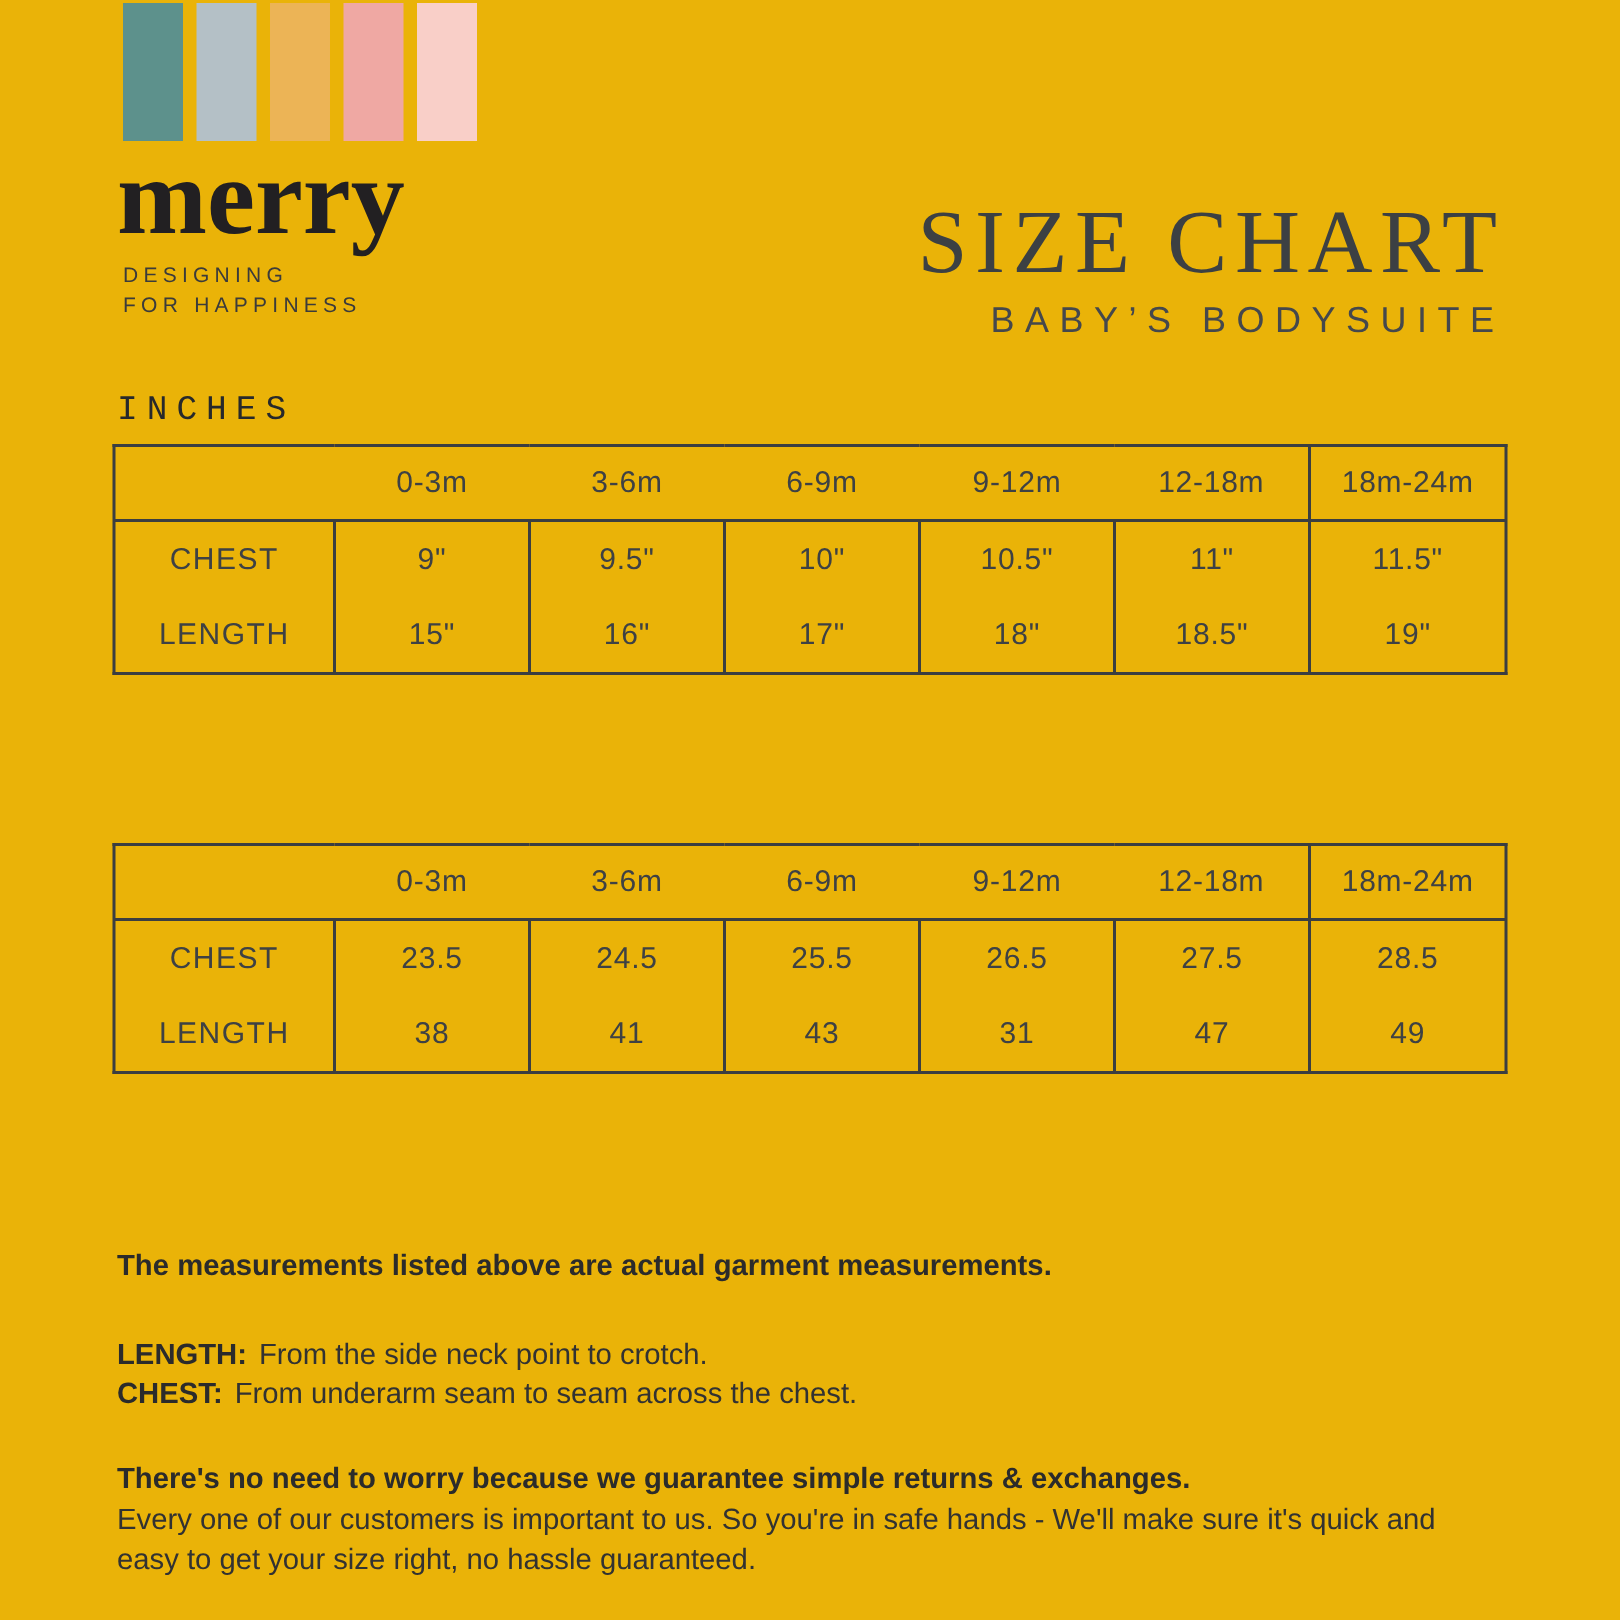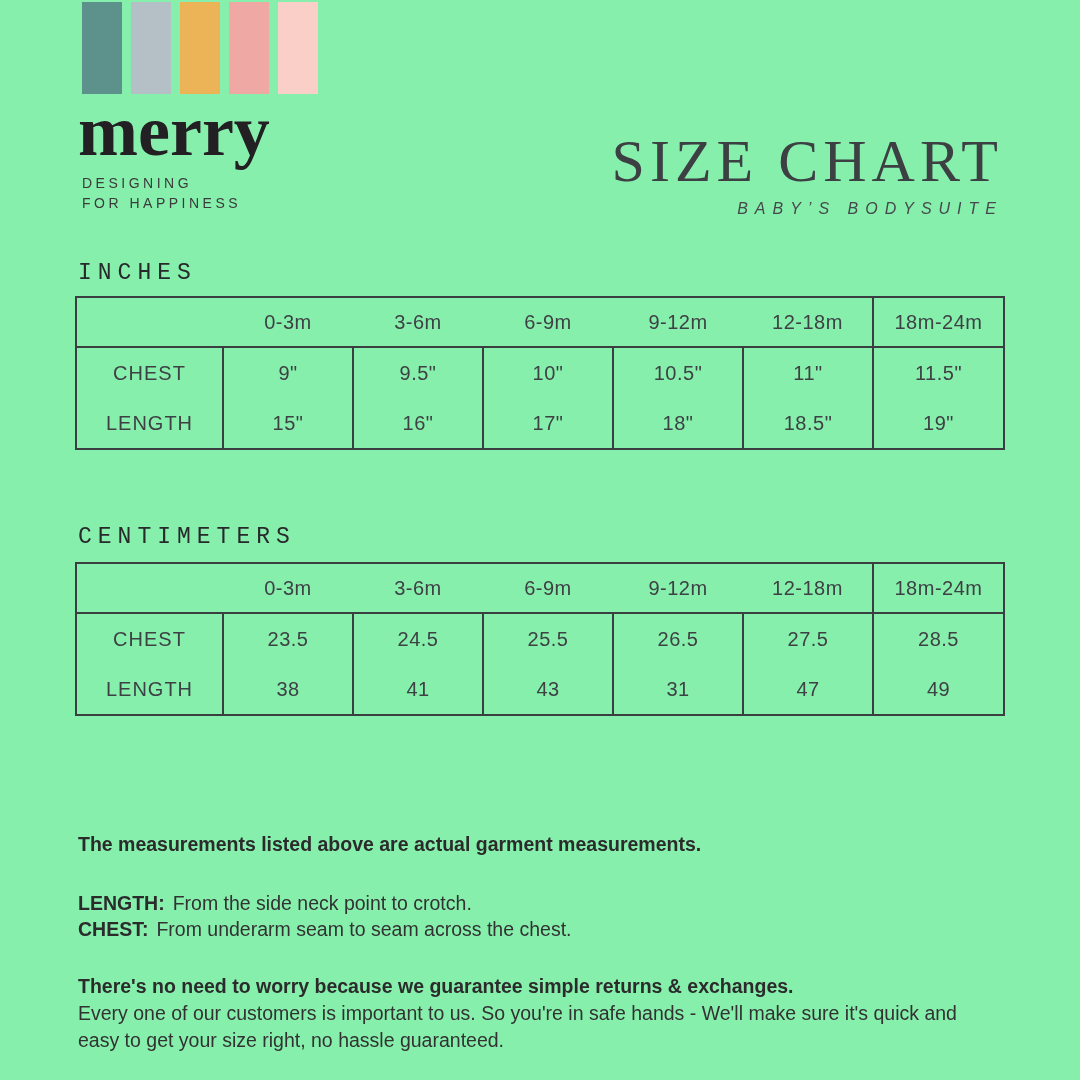--- a/index.html
+++ b/index.html
@@ -1,21 +1,21 @@
 <!DOCTYPE html>
 <html><head>
 <meta charset="utf-8">
 <style>
   * { margin: 0; padding: 0; box-sizing: border-box; }
   html, body { background: #ffffff; }
   .page {
     position: relative;
     width: 1080px;
     height: 1080px;
-    background: #86efac;
+    background: #eab308;
     font-family: "Liberation Sans", sans-serif;
     color: #333333;
     overflow: hidden;
   }
 
   
   .logo-blocks {
     position: absolute; left: 82px; top: 2px;
     display: flex; gap: 9px;
   }
@@ -47,25 +47,24 @@
     font-family: "Liberation Serif", serif;
     font-weight: 400;
     font-size: 60px;
     line-height: 66px;
     letter-spacing: 5px;
     color: #3c4043;
     white-space: nowrap;
   }
   .page-subtitle {
     margin-top: 6px;
-    font-size: 16px;
+    font-size: 24px;
     letter-spacing: 7px;
     color: #45484c;
     white-space: nowrap;
-    font-style: italic;
   }
 
   
   .unit-label {
     position: absolute; left: 78px;
     font-family: Liberation Mono, monospace;
     font-size: 23px;
     letter-spacing: 6px;
     color: #27292b;
   }
@@ -174,21 +173,20 @@
         <td>15"</td>
         <td>16"</td>
         <td>17"</td>
         <td>18"</td>
         <td>18.5"</td>
         <td>19"</td>
       </tr>
     </tbody>
   </table>
 
-  <div class="unit-label centimeters">CENTIMETERS</div>
   <table class="size-table centimeters">
     <colgroup>
       <col style="width:147px">
       <col style="width:130px">
         <col style="width:130px">
         <col style="width:130px">
       <col style="width:130px">
         <col style="width:130px">
         <col style="width:131px">
     </colgroup>

